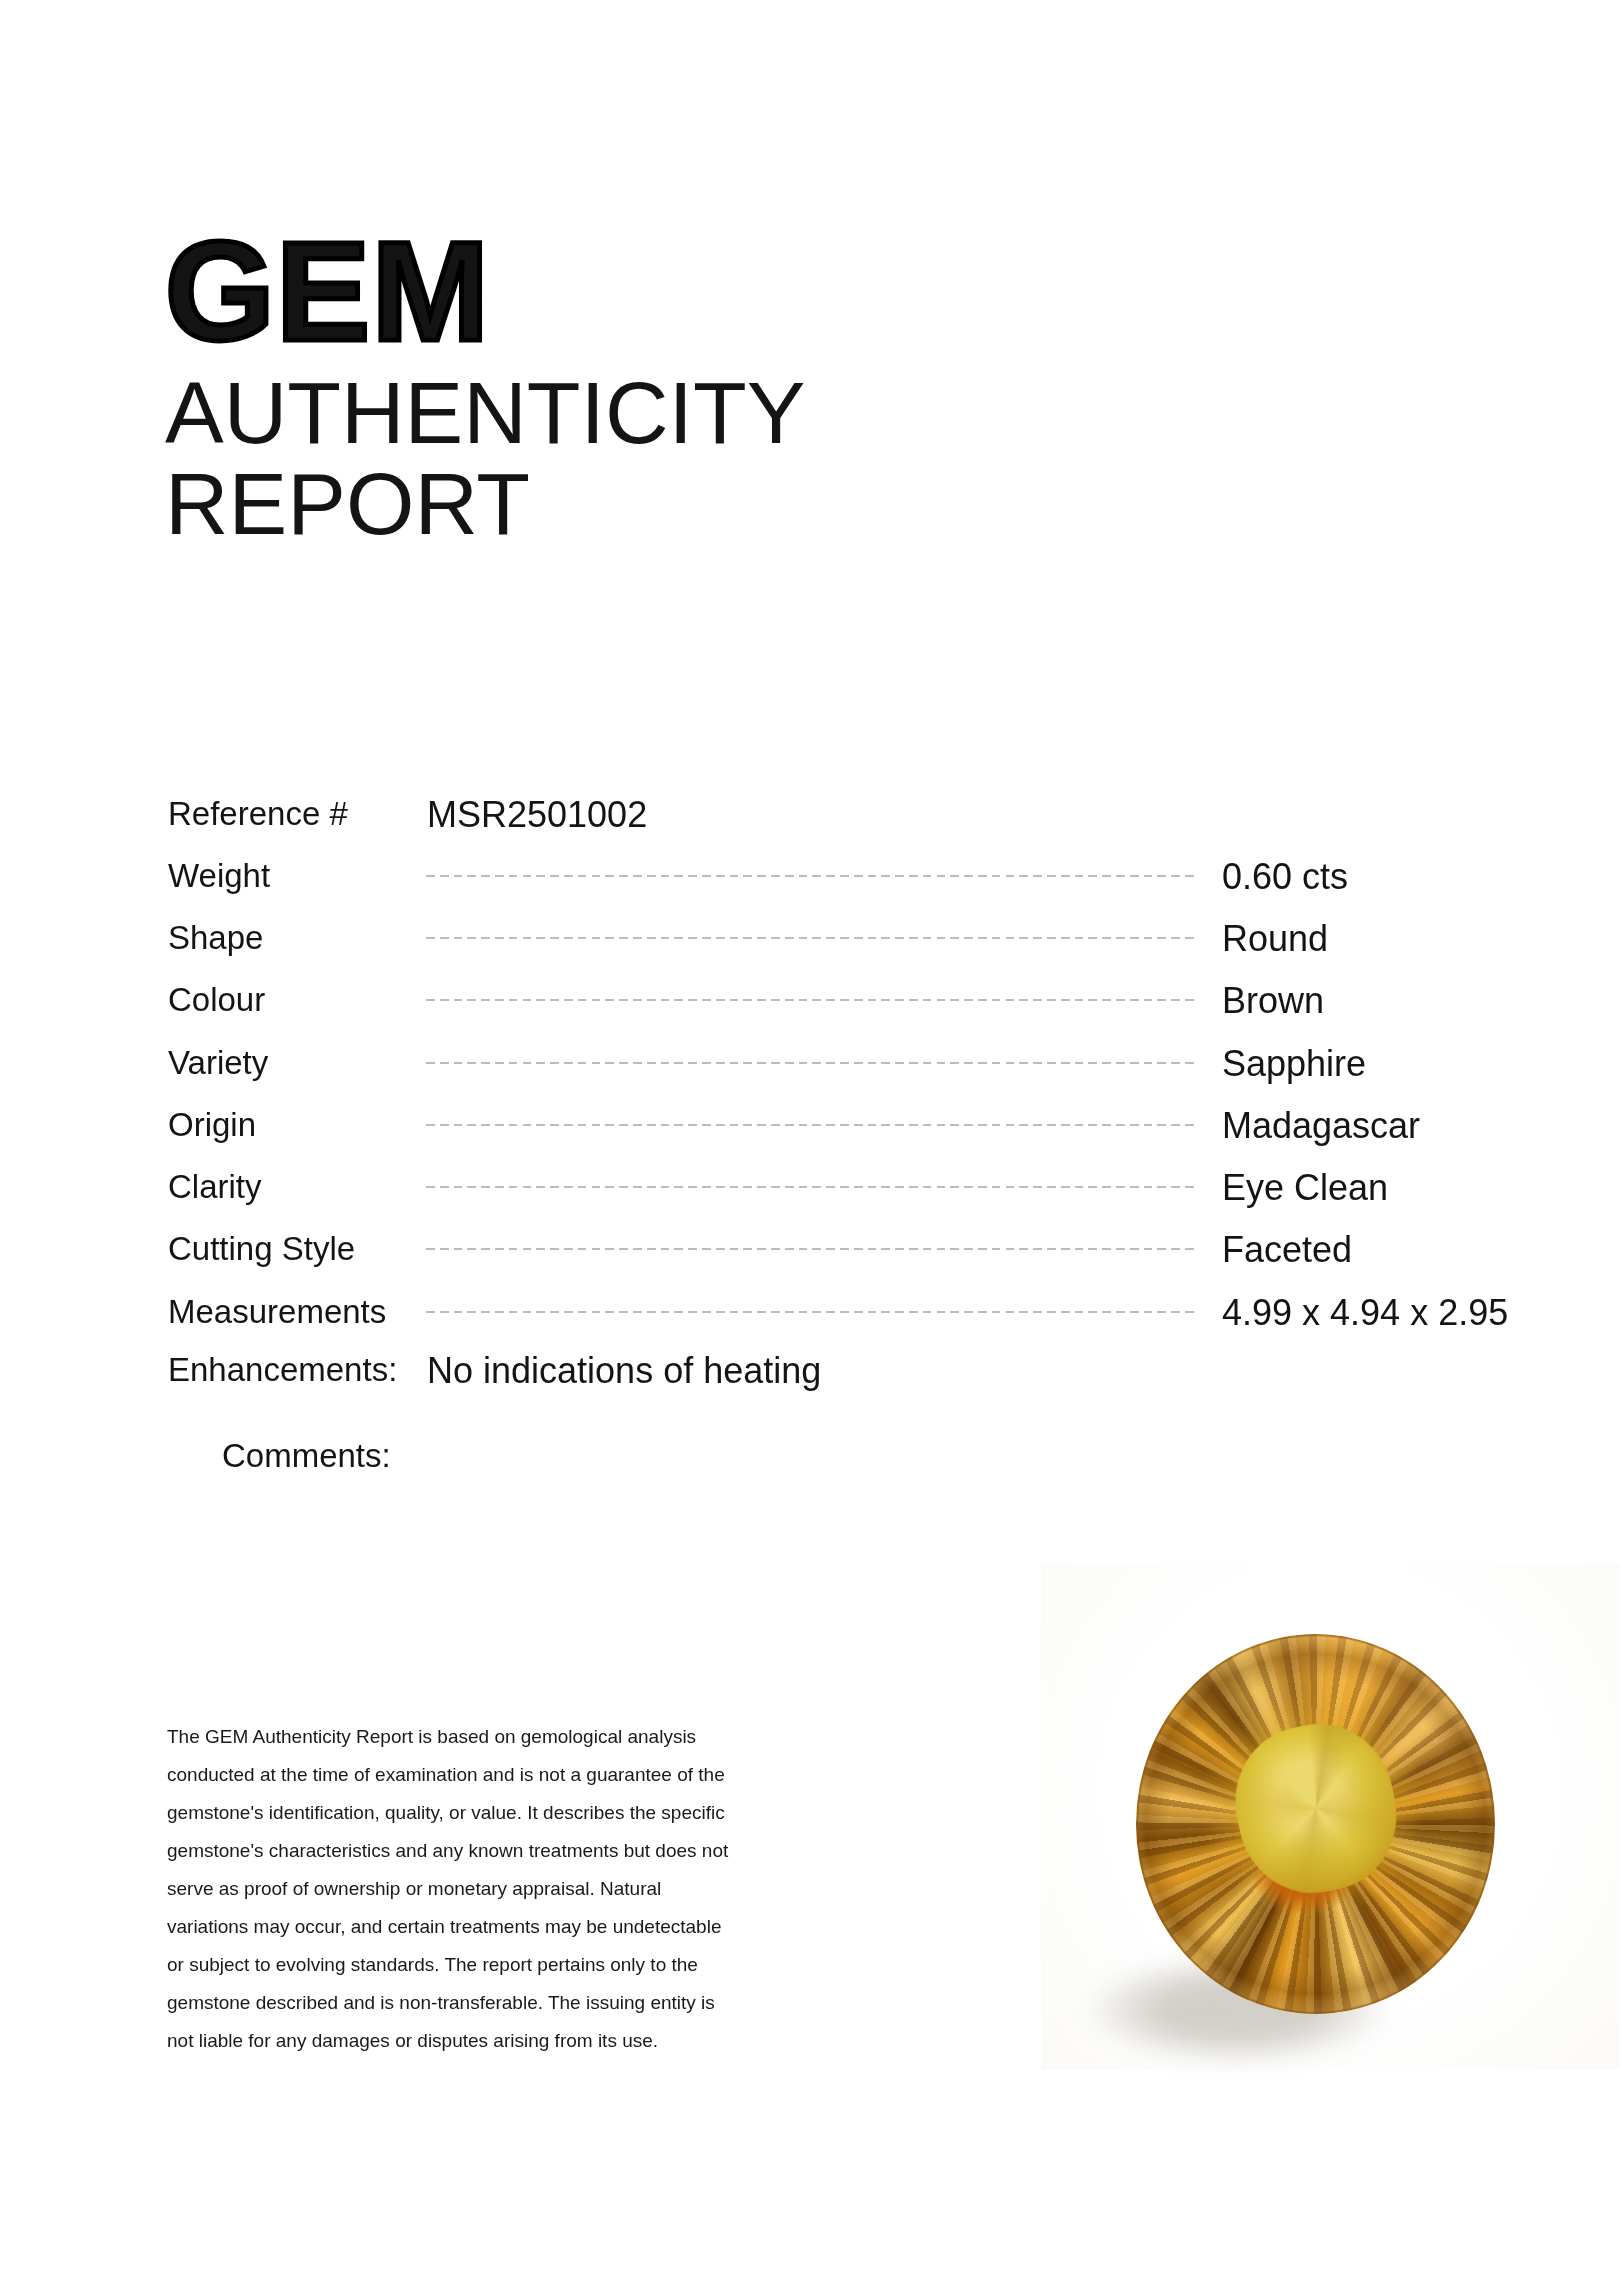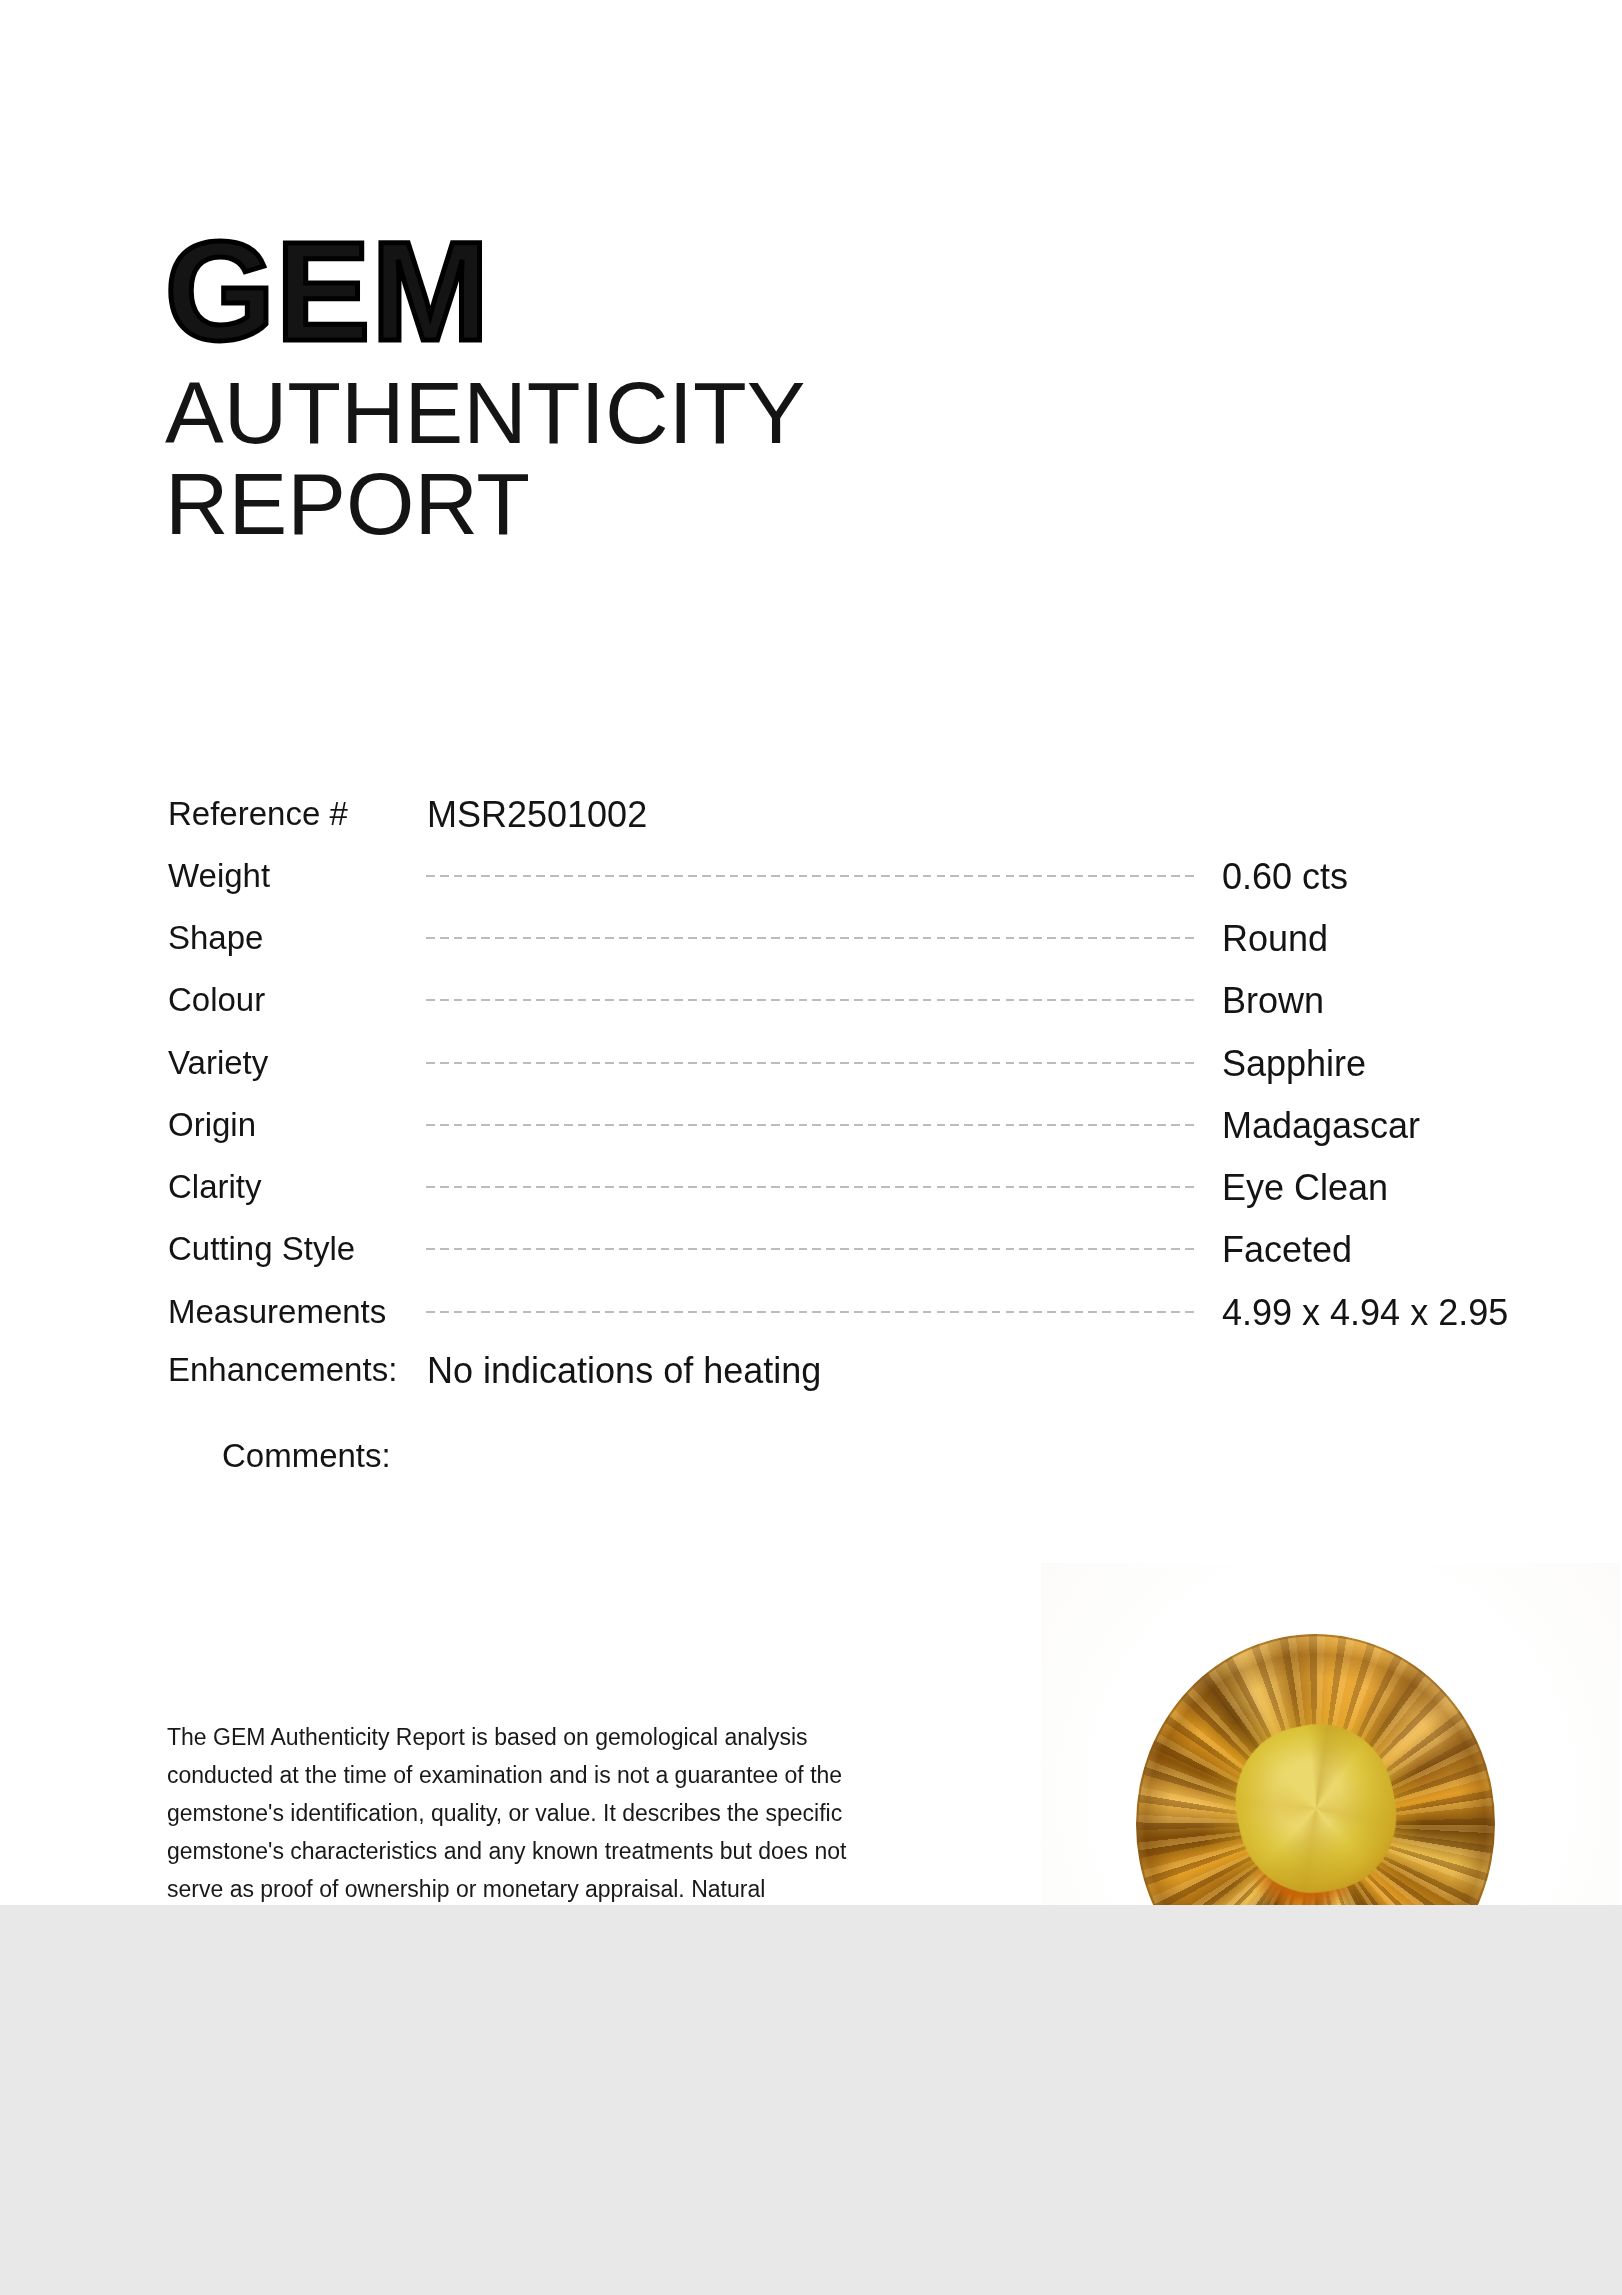--- a/index.html
+++ b/index.html
@@ -1,18 +1,18 @@
 <!DOCTYPE html>
 <html style="font-size:11.6px"><head>
 <meta charset="utf-8">
 <style>
   html,body{margin:0;padding:0;background:#e8e8e8;}
   #page{
     position:relative;
-    width:1622px;height:1905px;
+    width:1622px;height:2295px;
     background:#ffffff;
     font-family:"Liberation Sans","DejaVu Sans",sans-serif;
     color:#141414;
     overflow:hidden;
   }
   
   #brand{
     position:absolute;left:165px;top:221px;
     font-size:141px;line-height:1;font-weight:bold;
     letter-spacing:1.4px;
@@ -36,21 +36,21 @@
   }
   .row-value{
     position:absolute;top:1.4px;
     font-size:36px;line-height:33px;color:#141414;white-space:nowrap;
   }
   .row-value.vleft{left:427px;}
   .row-value.vright{left:1222px;}
   
   #disclaimer{
     position:absolute;left:167px;top:1718px;width:883px;
-    font-size:23px;line-height:38px;color:#191919;
+    font-size:19px;line-height:38px;color:#191919;
     white-space:pre-line;
   }
   
   #gem-photo{
     position:absolute;left:1041px;top:1563px;width:579px;height:507px;
     background:radial-gradient(circle at 50% 45%,#ffffff 55%,#fbfaf7 100%);
   }
   #gem-shadow{
     position:absolute;left:1086px;top:1955px;width:304px;height:109px;
     background:radial-gradient(ellipse at 50% 50%,rgba(110,100,80,0.30) 0 35%,rgba(110,100,80,0) 72%);

